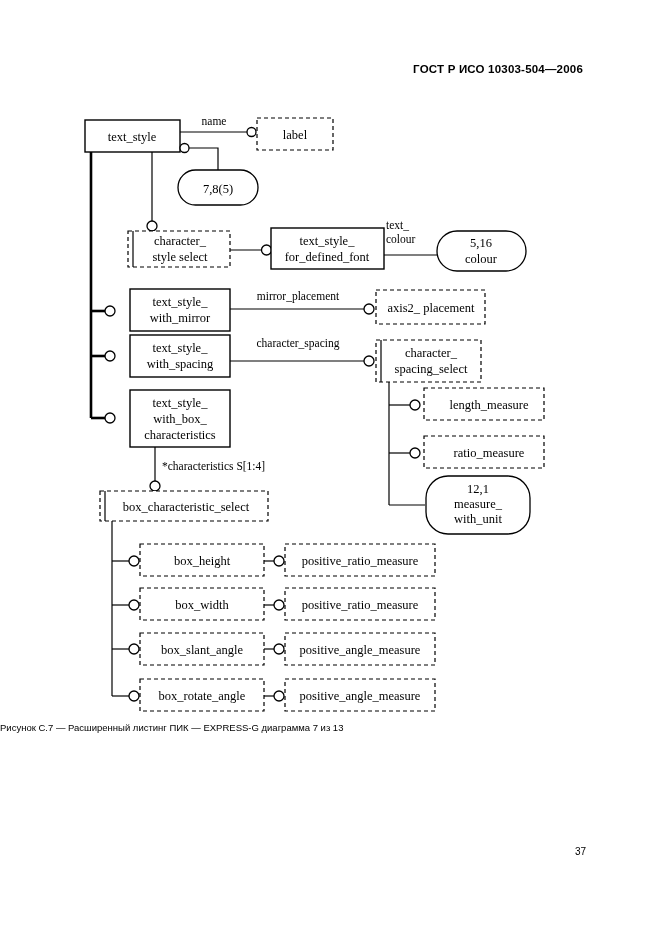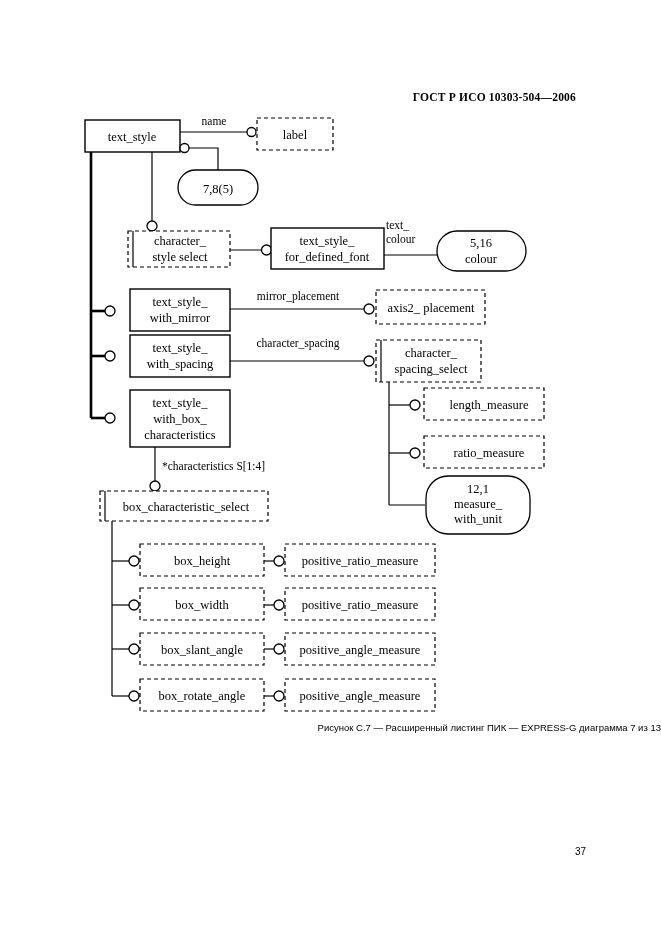--- a/index.html
+++ b/index.html
@@ -16,35 +16,34 @@
   }
   .page {
     position: absolute;
     left: 0; top: 0;
     width: 661px;
     height: 936px;
     overflow: hidden;
   }
   .std-header {
     position: absolute;
-    right: 85px;
+    right: 78px;
     top: 63px;
-    font-family: Liberation Serif, serif;
+    font-family: Liberation Sans, sans-serif;
     font-size: 11.5px;
     font-weight: bold;
     letter-spacing: 0.2px;
     white-space: nowrap;
-    margin-top: 28px;
   }
   .figure-caption {
     position: absolute;
     left: 0;
     top: 722px;
     width: 661px;
-    text-align: right;
+    text-align: left;
     font-family: "Liberation Sans", sans-serif;
     font-size: 9.5px;
     white-space: nowrap;
   }
   .page-number {
     position: absolute;
     right: 75px;
     top: 846px;
     font-family: "Liberation Sans", sans-serif;
     font-size: 10px;

